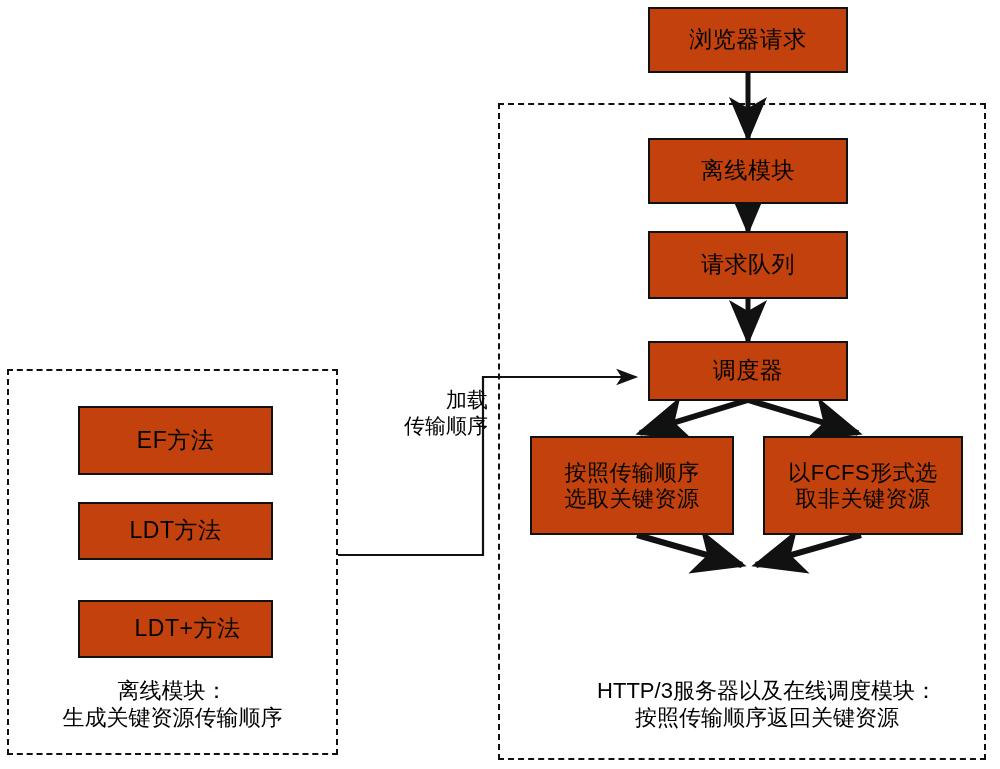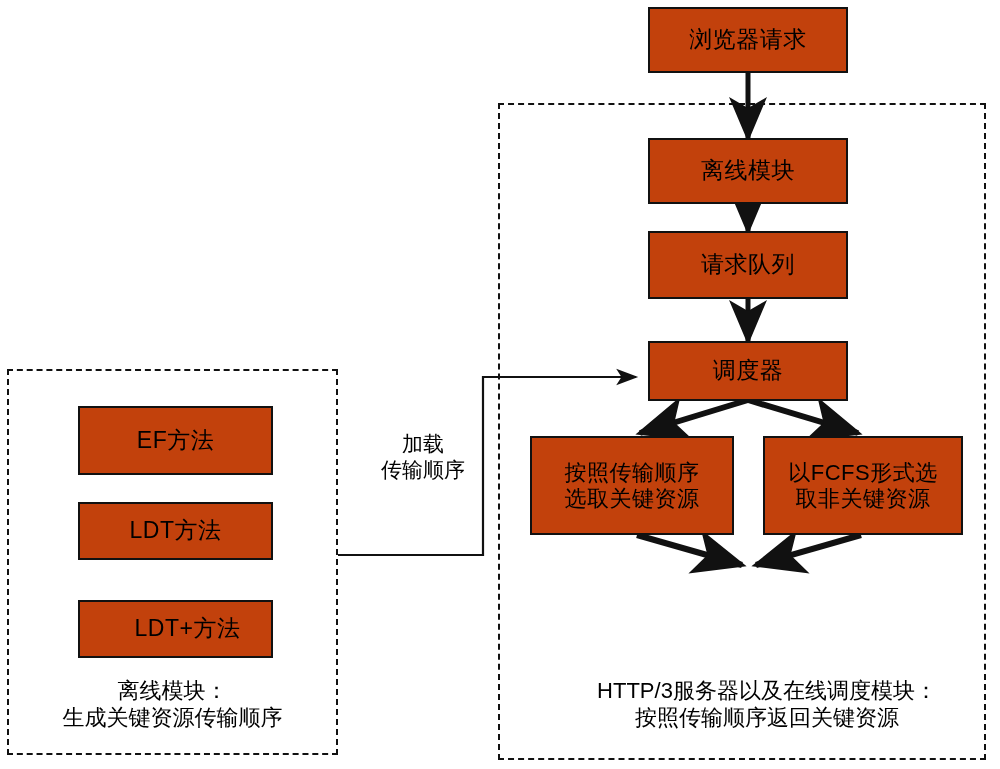--- a/index.html
+++ b/index.html
@@ -48,26 +48,25 @@
   .caption {
     position: absolute;
     text-align: center;
     font-size: 22px;
     line-height: 1.22;
     white-space: pre-line;
     color: #000000;
   }
   .edge-label {
     position: absolute;
-    text-align: center;
+    text-align: right;
     font-size: 21px;
     line-height: 1.22;
     white-space: pre-line;
     color: #000000;
-    margin-top: 44px;
   }
   .group-box {
     position: absolute;
     box-sizing: border-box;
     border: 2px dashed #111111;
     background: transparent;
   }
 </style>
 </head>
 <body>

